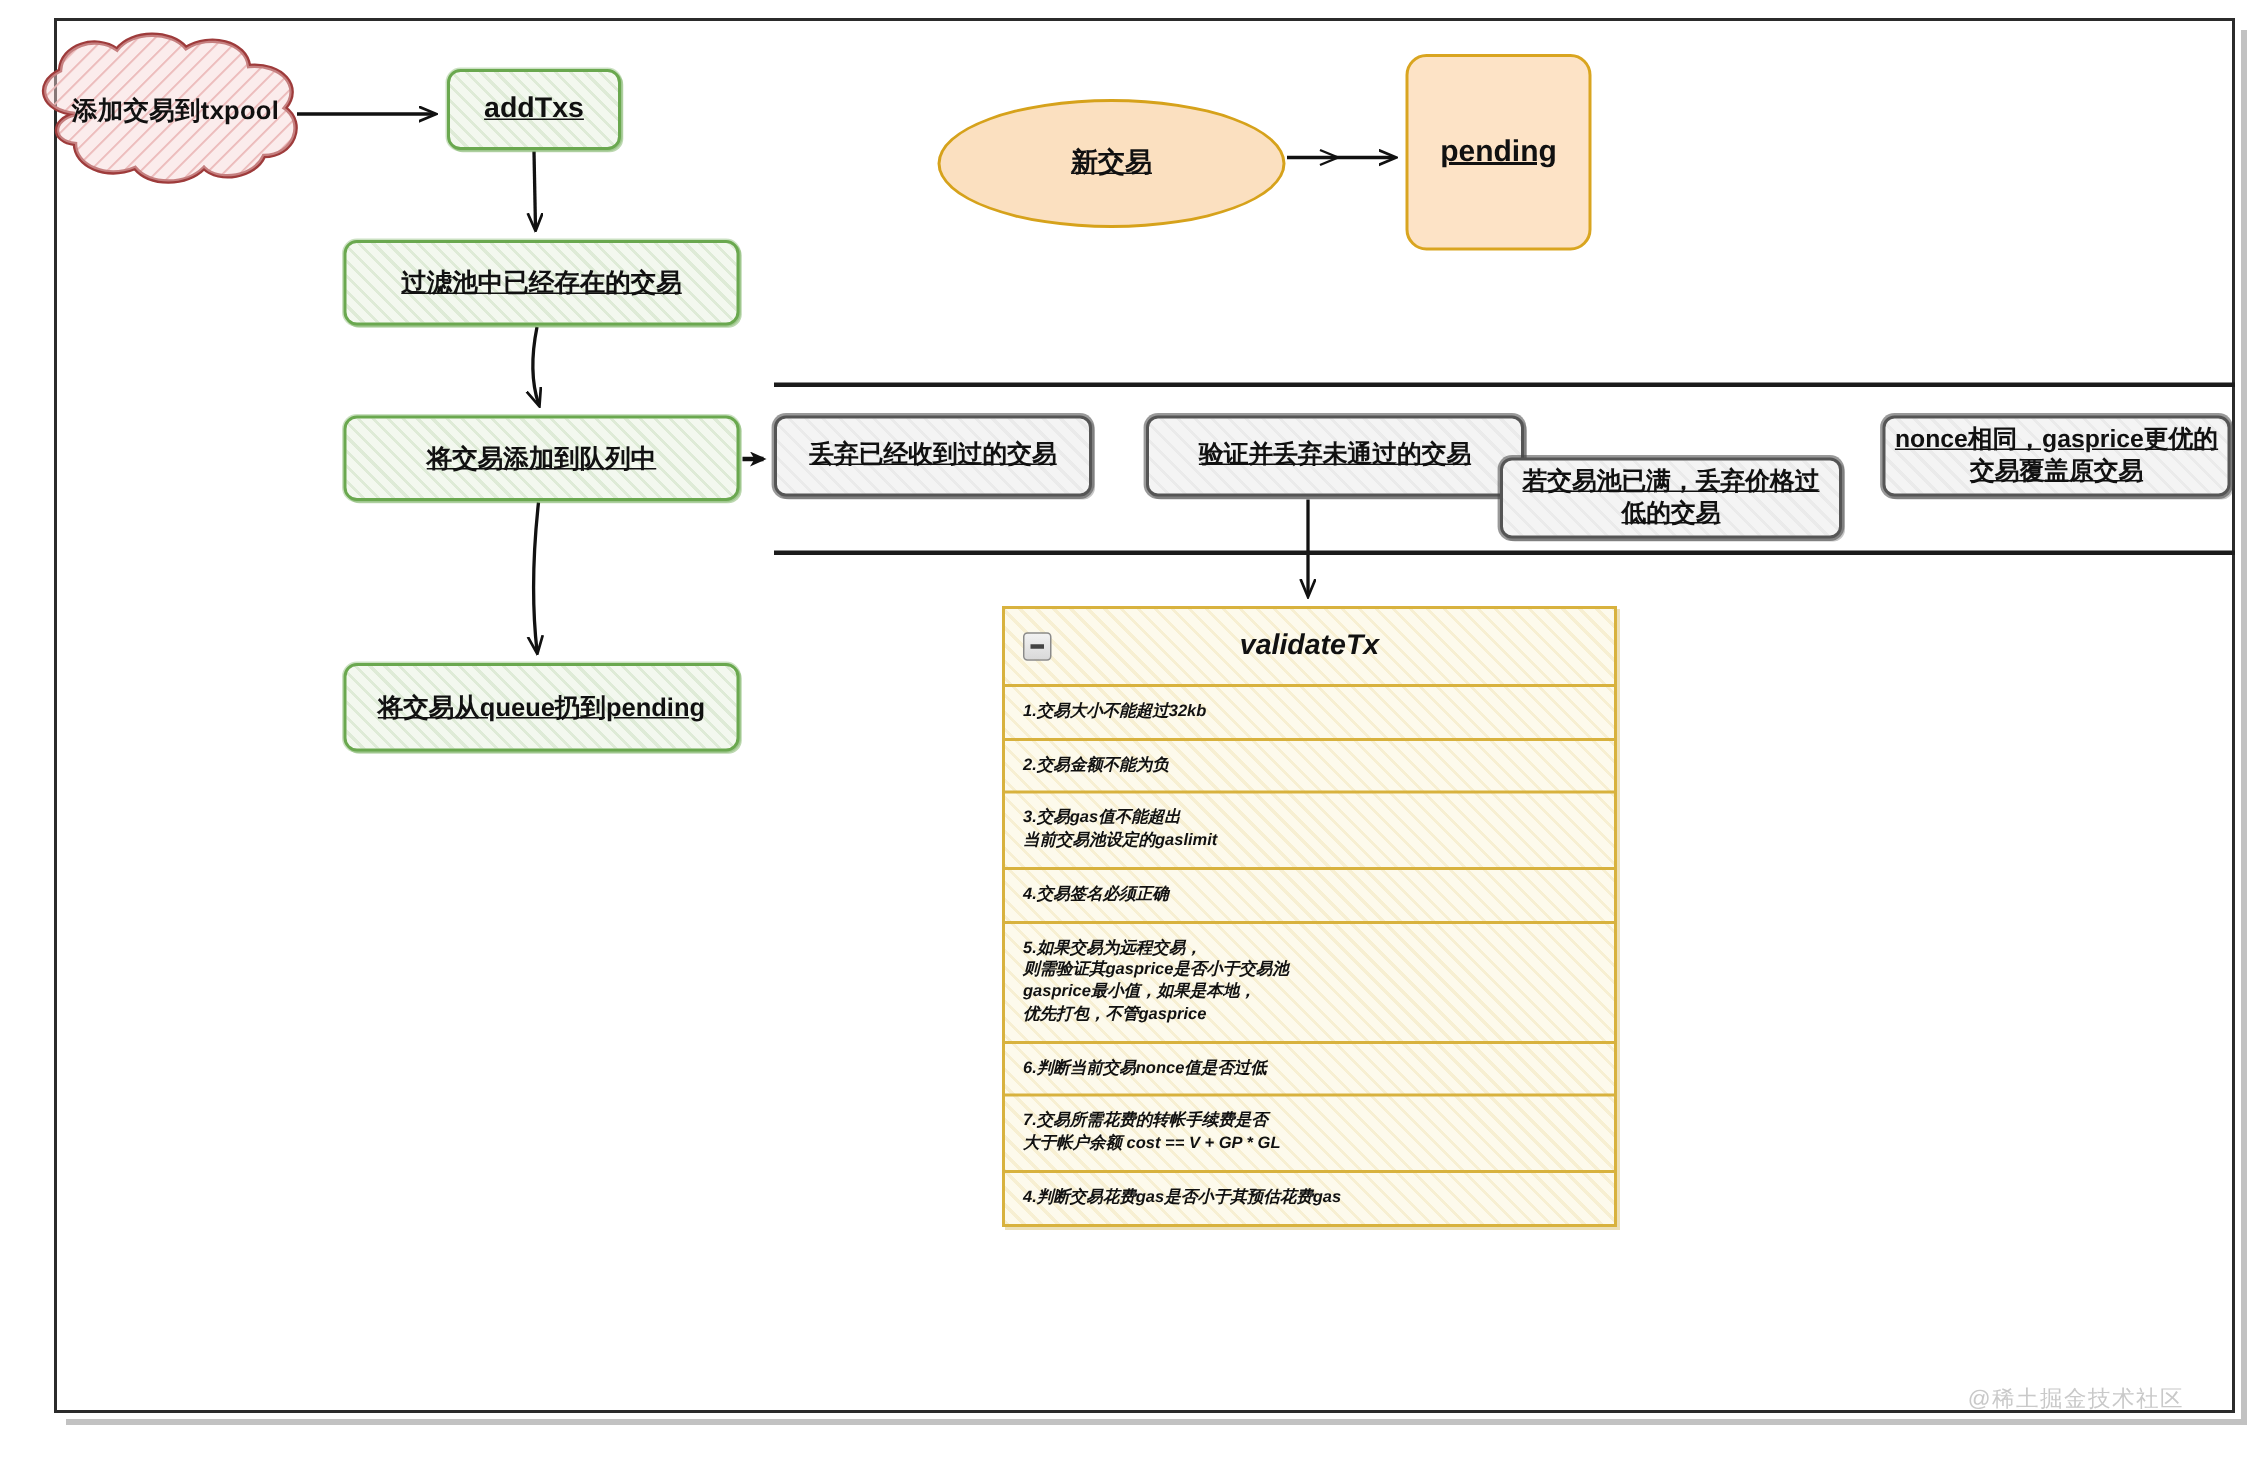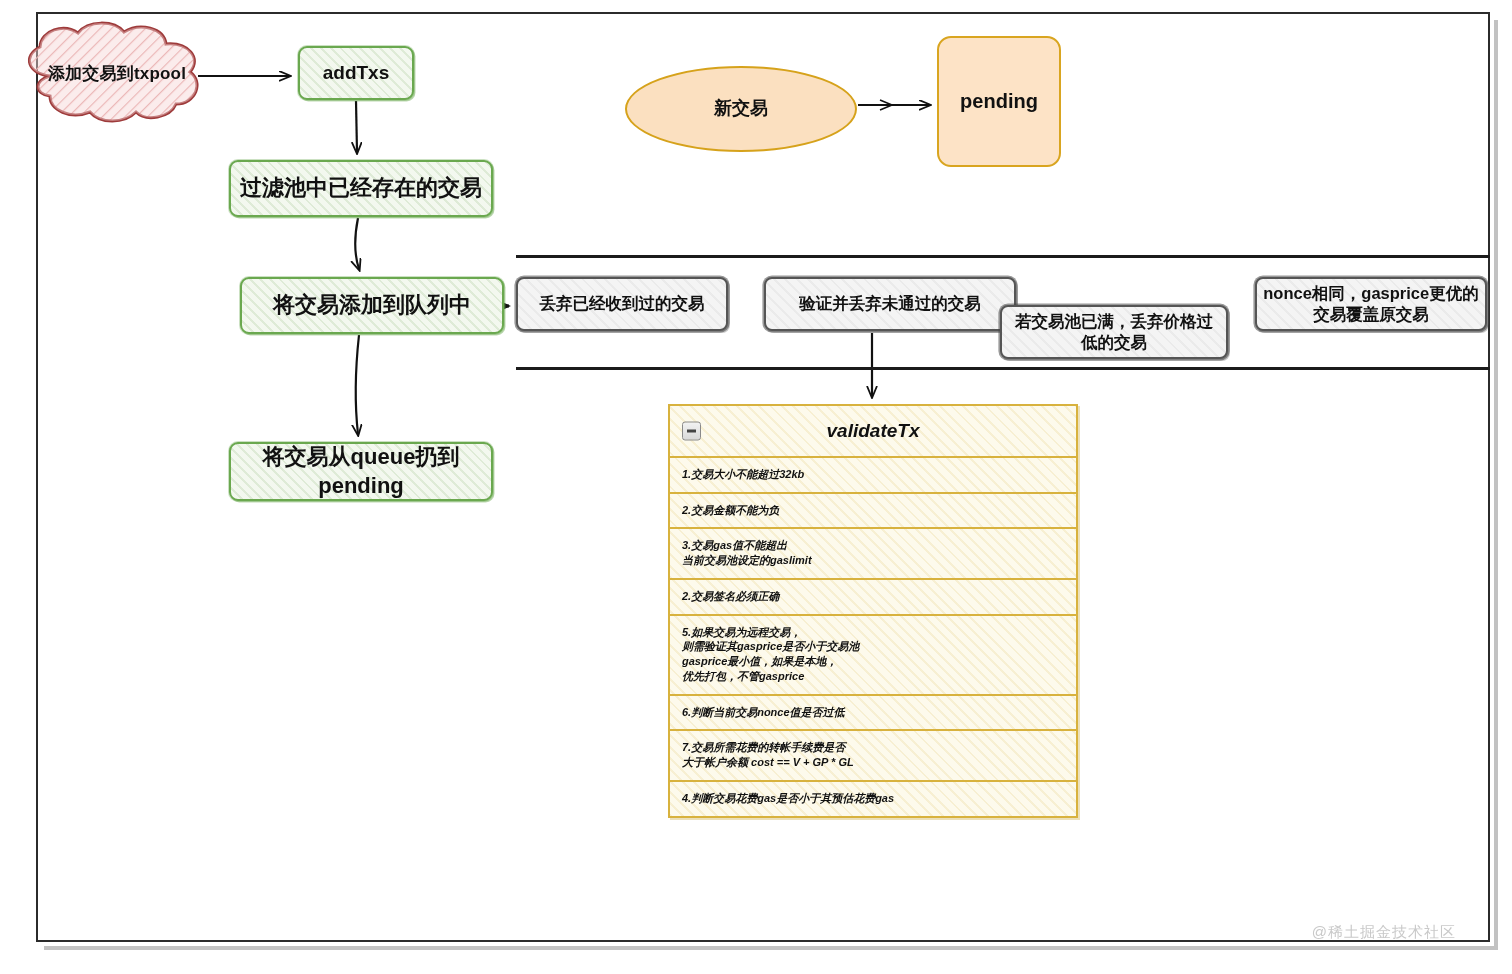--- a/index.html
+++ b/index.html
@@ -15,41 +15,41 @@
     border:2px solid #2b2b2b;box-sizing:border-box;background:#fff;
   }
   #frame-shadow{
     position:absolute;left:40px;top:16px;width:1454px;height:930px;
     box-shadow:4px 4px 0 rgba(80,80,80,.35);box-sizing:border-box;
     pointer-events:none;
   }
 
   .node{position:absolute;box-sizing:border-box;display:flex;align-items:center;
         justify-content:center;text-align:center;font-weight:bold;color:#111;
-        line-height:1.28;}
+        line-height:1.28;text-decoration:underline;}
 
   
   #cloud{left:8px;top:18px;width:218px;height:112px;}
   #cloud svg{position:absolute;left:0;top:0;}
   #cloud .cloud-label{position:absolute;left:0;top:0;width:218px;height:112px;
       display:flex;align-items:center;justify-content:center;font-size:17px;
       font-weight:bold;color:#111;letter-spacing:.2px;}
 
   
   .greenbox{
     border:2px solid #6aa84f;border-radius:9px;
     background:
       repeating-linear-gradient(45deg, rgba(120,170,95,.17) 0 2px, rgba(255,255,255,0) 2px 7px),
       #f3f8ef;
     box-shadow:0 0 0 1px rgba(106,168,79,.35), 1.5px 1.5px 0 rgba(106,168,79,.45);
-    font-size:22px;padding:4px 8px;
+    font-size:17px;padding:4px 8px;
   }
   #n-addtxs{left:298px;top:46px;width:116px;height:54px;font-size:19px;}
   #n-filter{left:229px;top:160px;width:264px;height:57px;}
-  #n-queue{left:240px;top:277px;width:264px;height:57px;}
+  #n-queue{left:229px;top:277px;width:264px;height:57px;}
   #n-pendingmove{left:229px;top:442px;width:264px;height:59px;}
 
   
   #n-newtx{
     left:625px;top:66px;width:232px;height:86px;border-radius:50%;
     border:2px solid #d6a21b;background:#fbe0c0;font-size:18px;
   }
   #n-pending{
     left:937px;top:36px;width:124px;height:131px;border-radius:14px;
     border:2px solid #d9a520;background:#fde3c6;font-size:20px;
@@ -202,21 +202,21 @@
     <div id="panel-header">
       <div id="collapse-icon">
           <i></i>
         </div>
       <span>validateTx</span>
     </div>
     <div class="panel-row">1.交易大小不能超过32kb</div>
     <div class="panel-row">2.交易金额不能为负</div>
     <div class="panel-row">3.交易gas值不能超出
 当前交易池设定的gaslimit</div>
-    <div class="panel-row">2.交易签名必须正确</div>
+    <div class="panel-row">4.交易签名必须正确</div>
     <div class="panel-row">5.如果交易为远程交易，
 则需验证其gasprice是否小于交易池
 gasprice最小值，如果是本地，
 优先打包，不管gasprice</div>
     <div class="panel-row">6.判断当前交易nonce值是否过低</div>
     <div class="panel-row">7.交易所需花费的转帐手续费是否
 大于帐户余额  cost == V + GP * GL</div>
     <div class="panel-row">4.判断交易花费gas是否小于其预估花费gas</div>
   </div>
 

